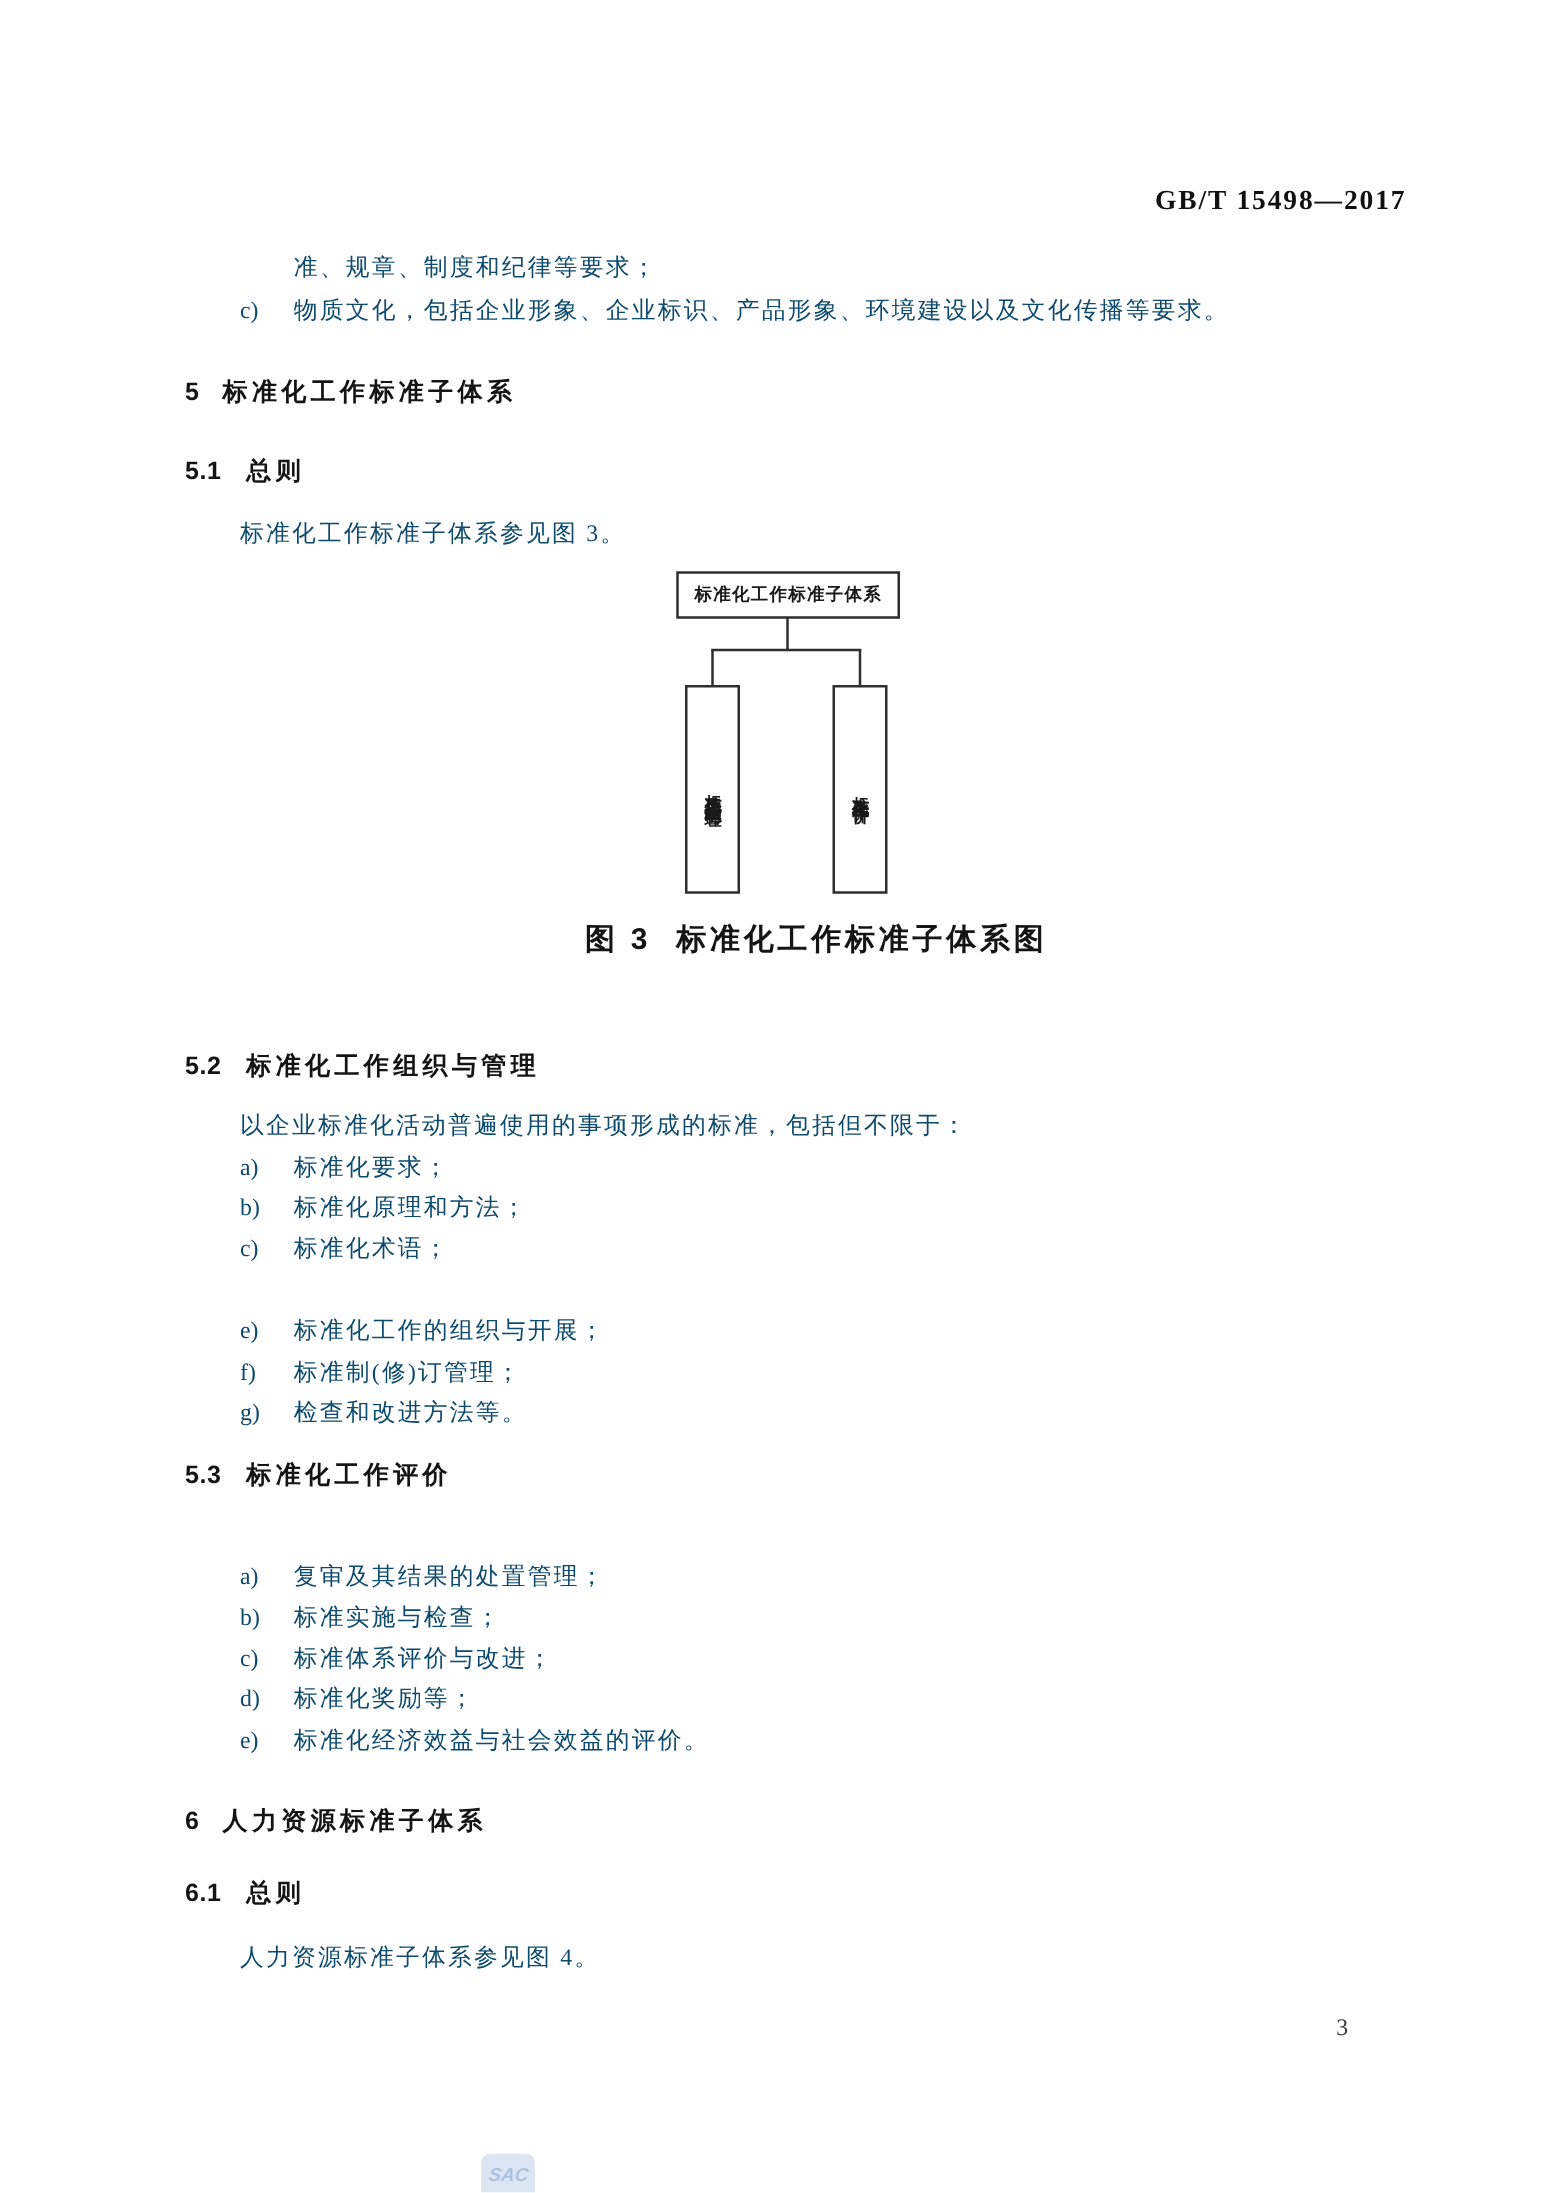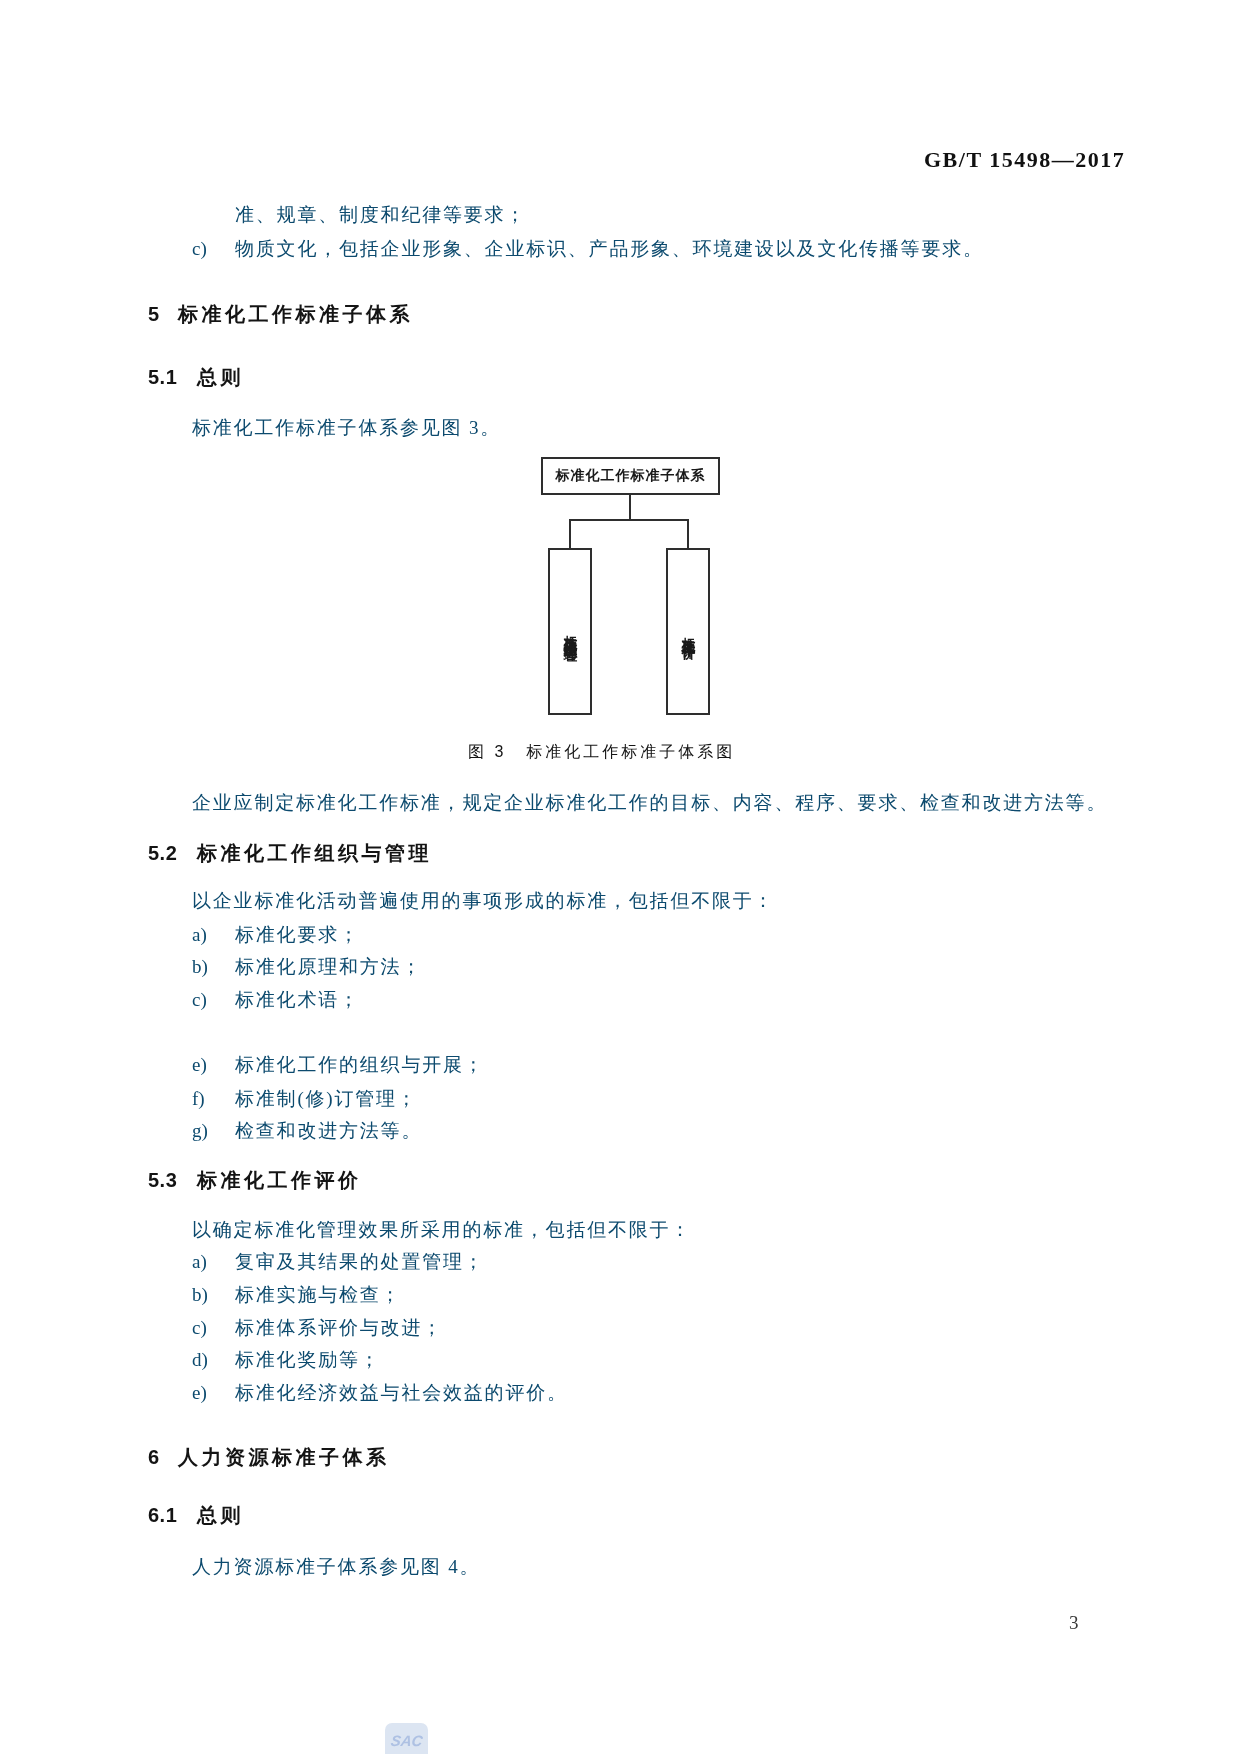--- a/index.html
+++ b/index.html
@@ -38,21 +38,21 @@
     font-weight:bold;color:#1a1a1a;
   }
   .rootbox{font-size:14px;letter-spacing:1px;}
   .vbox span{
     writing-mode:vertical-rl;text-orientation:upright;
     font-size:13.5px;letter-spacing:1.5px;
   }
   .dline{position:absolute;background:#2e2e2e;}
   .cap{
     position:absolute;font-family:"Liberation Sans","DejaVu Sans",sans-serif;
-    font-weight:normal;font-size:16px;line-height:26px;color:#141414;
+    font-weight:bold;font-size:24px;line-height:26px;color:#141414;
     letter-spacing:3px;white-space:nowrap;
   }
   .capgap{margin-left:20px;}
   .pageno{
     position:absolute;left:1069px;top:1612px;font-size:19px;line-height:22px;
     color:#3a3a3a;letter-spacing:0;
   }
   .wm{
     position:absolute;left:385px;top:1723px;width:43px;height:46px;
     background:#dce5f2;border-radius:7px;
@@ -97,21 +97,20 @@
   <div class="dbox vbox" style="left:548px;top:548px;width:44px;height:167px">
     <span>标准化工作组织与管理</span>
   </div>
   <div class="dbox vbox" style="left:666px;top:548px;width:44px;height:167px">
     <span>标准化工作评价</span>
   </div>
   <div class="cap" style="left:468px;top:739px">
     <span>图 3</span><span class="capgap">标准化工作标准子体系图</span>
   </div>
 
-  <div class="bl" style="left:192px;top:792px">企业应制定标准化工作标准，规定企业标准化工作的目标、内容、程序、要求、检查和改进方法等。</div>
 
   <div class="h" style="left:148px;top:840px">
     <span class="num num3">5.2</span><span>标准化工作组织与管理</span>
   </div>
   <div class="bl" style="left:192px;top:890px">以企业标准化活动普遍使用的事项形成的标准，包括但不限于：</div>
 
   <div class="bl" style="left:192px;top:924px">
     <span class="ltr">a)</span><span>标准化要求；</span>
   </div>
   <div class="bl" style="left:192px;top:956px">
@@ -126,21 +125,20 @@
   <div class="bl" style="left:192px;top:1088px">
     <span class="ltr">f)</span><span>标准制(修)订管理；</span>
   </div>
   <div class="bl" style="left:192px;top:1120px">
     <span class="ltr">g)</span><span>检查和改进方法等。</span>
   </div>
 
   <div class="h" style="left:148px;top:1167px">
     <span class="num num3">5.3</span><span>标准化工作评价</span>
   </div>
-  <div class="bl" style="left:192px;top:1219px">以确定标准化管理效果所采用的标准，包括但不限于：</div>
 
   <div class="bl" style="left:192px;top:1251px">
     <span class="ltr">a)</span><span>复审及其结果的处置管理；</span>
   </div>
   <div class="bl" style="left:192px;top:1284px">
     <span class="ltr">b)</span><span>标准实施与检查；</span>
   </div>
   <div class="bl" style="left:192px;top:1317px">
     <span class="ltr">c)</span><span>标准体系评价与改进；</span>
   </div>

